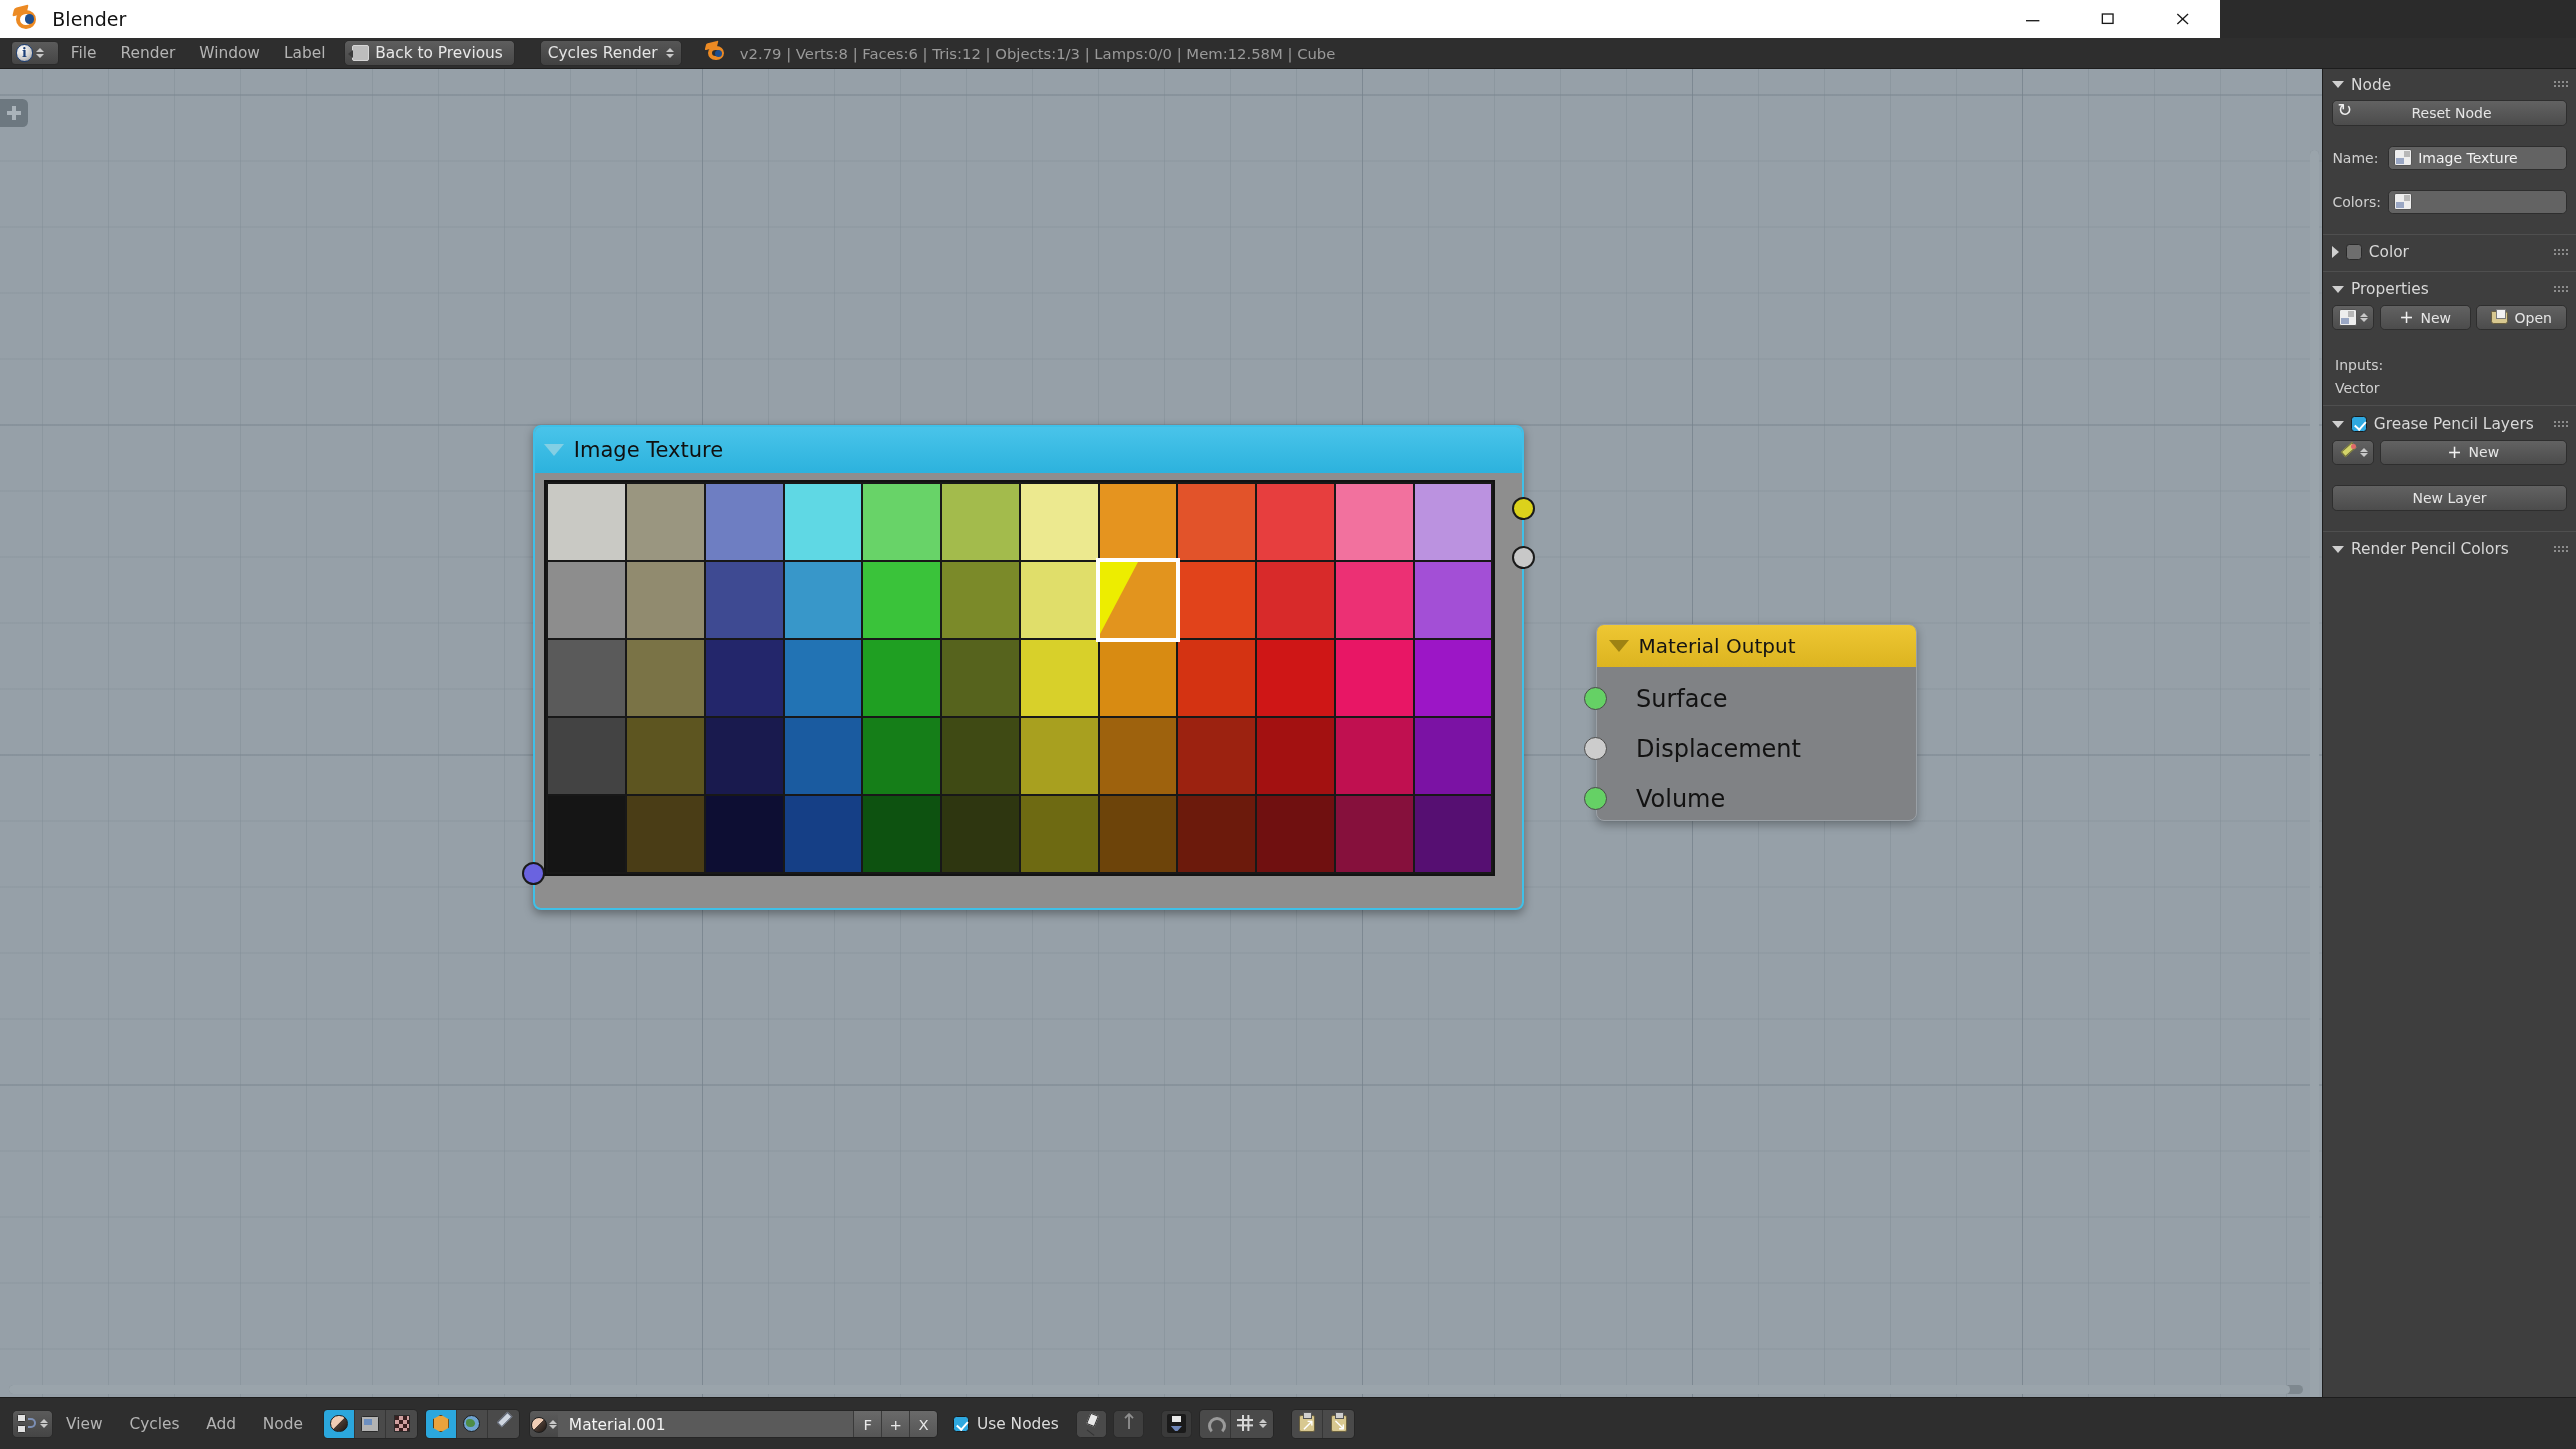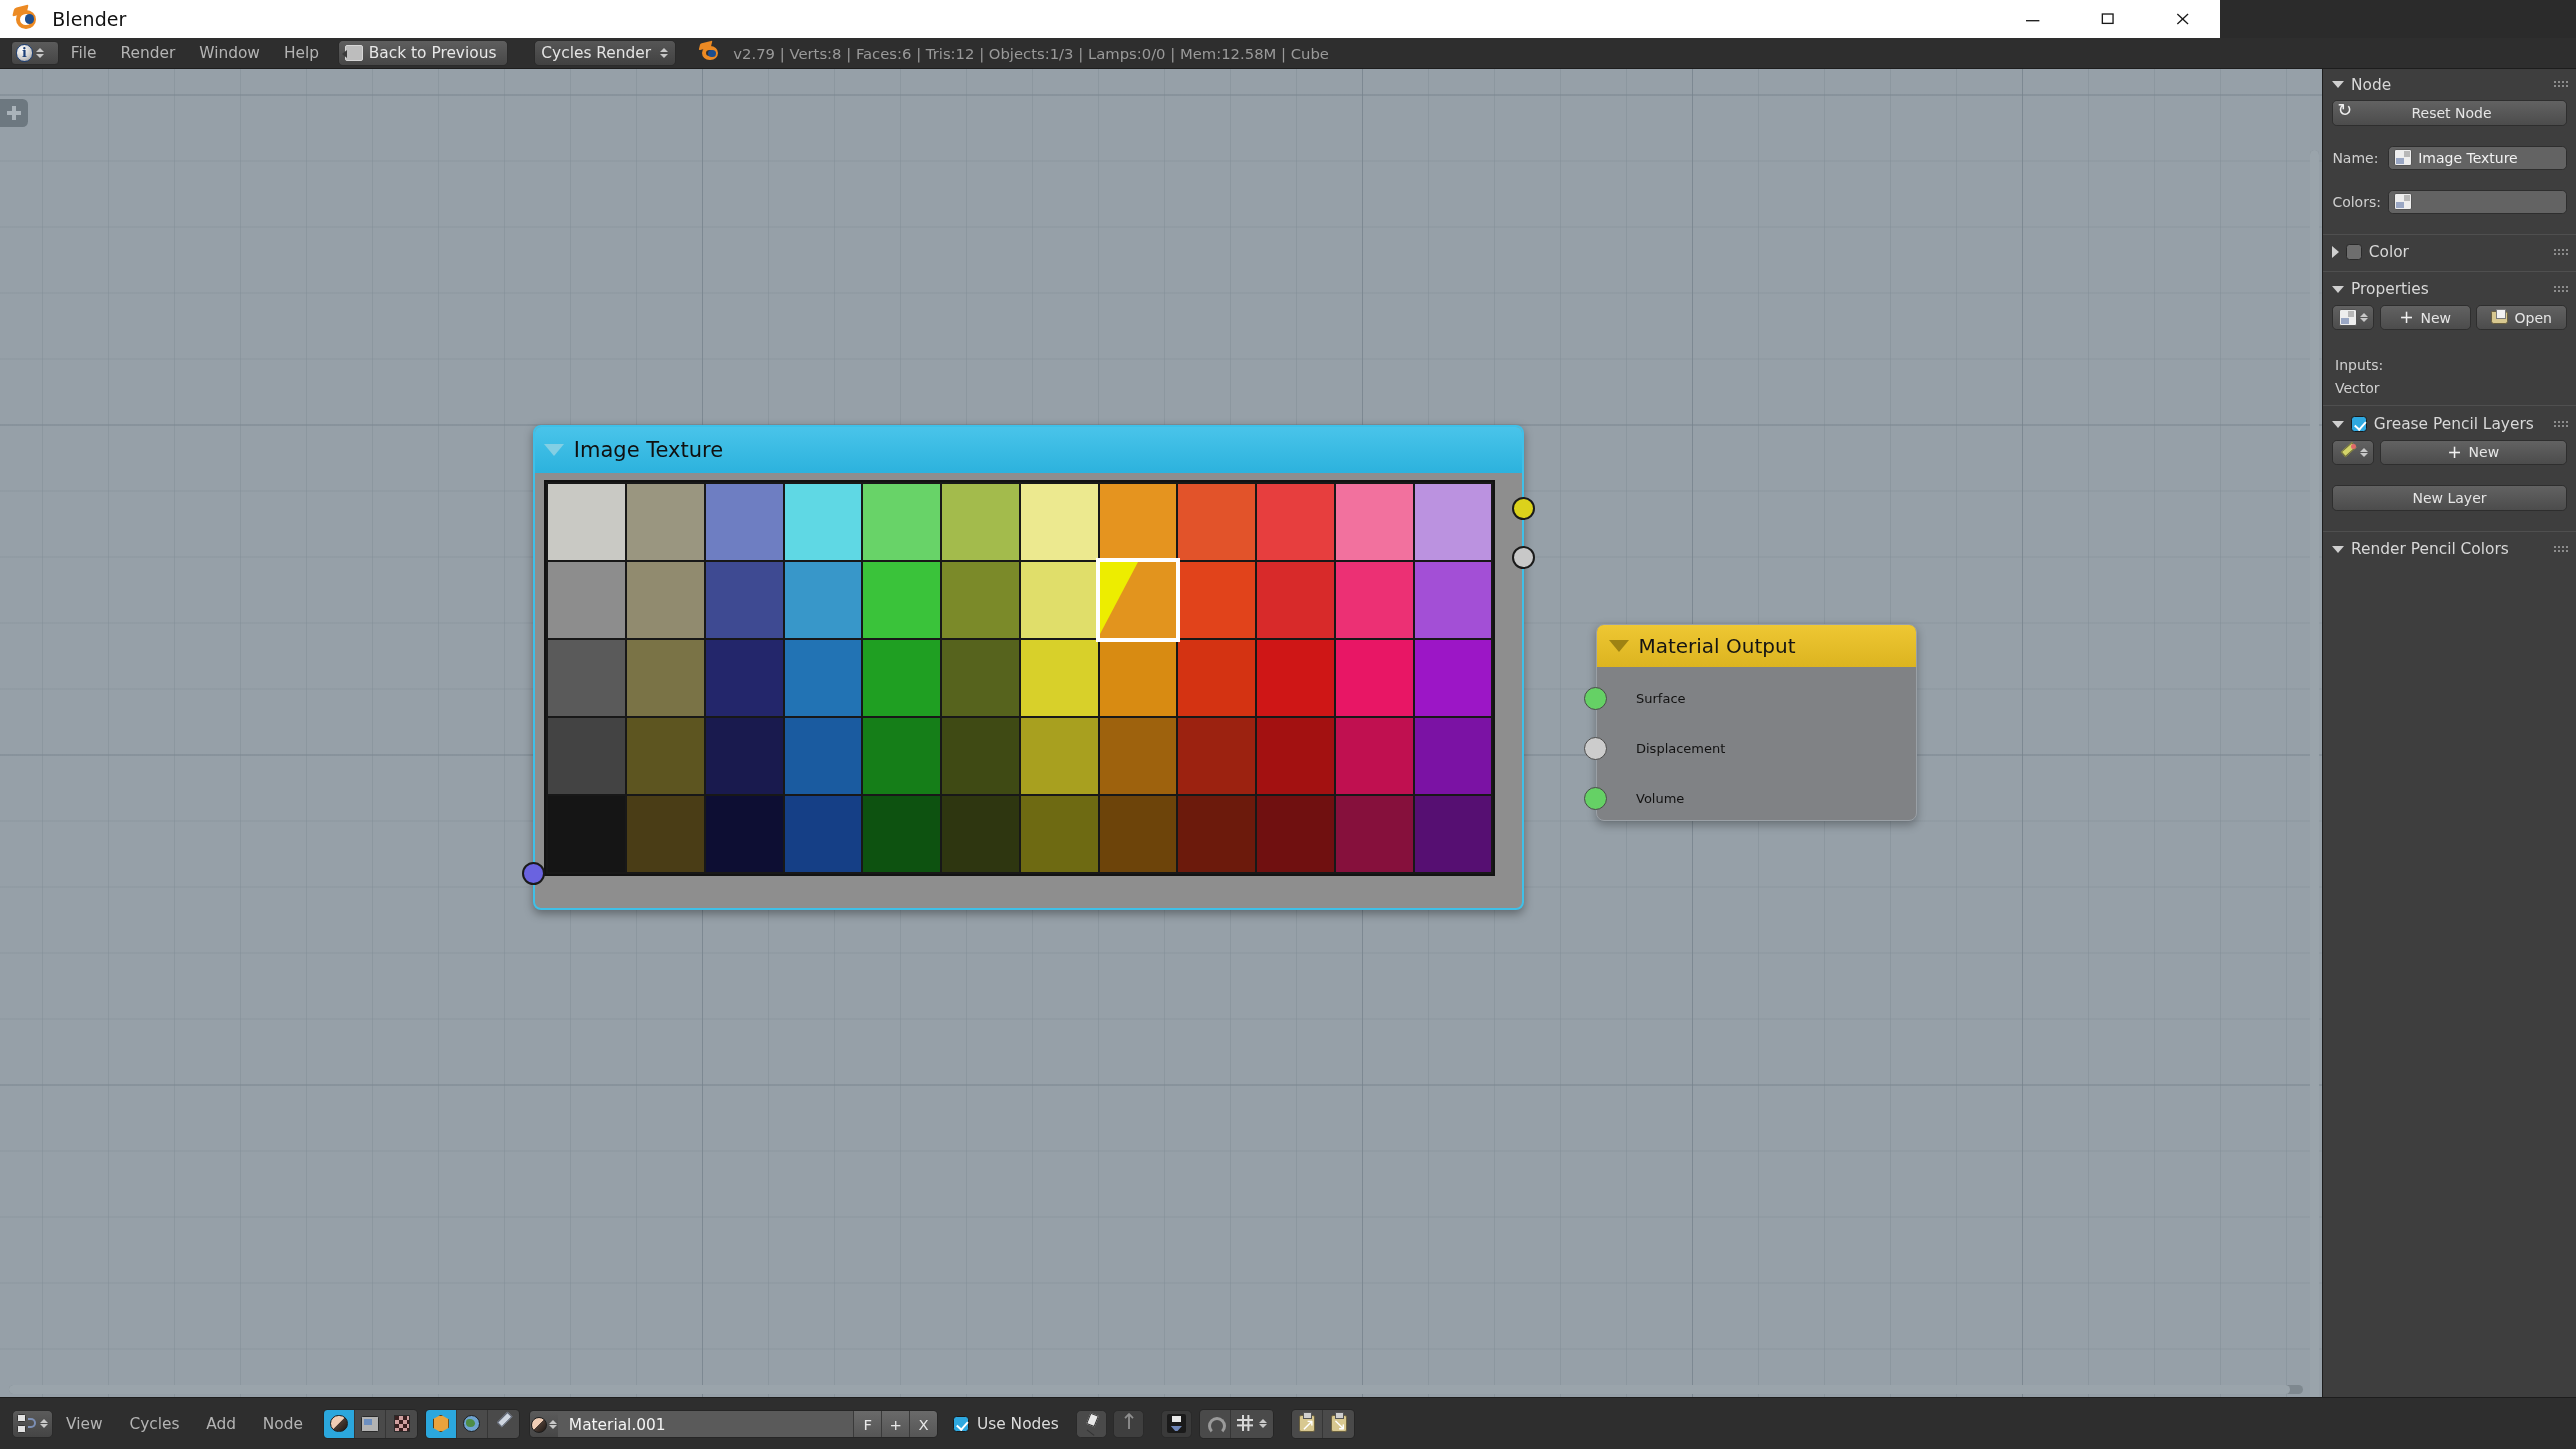--- a/index.html
+++ b/index.html
@@ -188,21 +188,21 @@
   .node-out .hdr .tri2 {
     width: 0; height: 0; border-left: 10px solid transparent;
     border-right: 10px solid transparent; border-top: 12px solid #9e8213;
   }
   .node-out .hdr .ttl { color: #141414; font-size: 20px; }
   .out-rows { padding-top: 6.7px; }
   .out-row {
     height: 50px; display: flex; align-items: center; padding-left: 39px;
     position: relative;
   }
-  .out-row .lbl { color: #121212; font-size: 13px; }
+  .out-row .lbl { color: #121212; font-size: 24px; }
   .out-row .psock {
     position: absolute; left: -12.7px; width: 23px; height: 23px;
     border-radius: 50%; border: 1.3px solid #4a4a4a;
   }
   .psock.green { background: #65d165; }
   .psock.grey  { background: #cccccc; }
 
   
   .vscroll {
     position: absolute; right: 2.7px; top: 81px; width: 9.4px; height: 1275px;
@@ -506,21 +506,21 @@
     <div class="hdr-editor-btn">
       <div class="info-icon">i</div>
       <div class="spin">
           <div class="up"></div>
           <div class="down"></div>
         </div>
     </div>
     <div class="menu-item">File</div>
     <div class="menu-item">Render</div>
     <div class="menu-item">Window</div>
-    <div class="menu-item">Help</div>
+    <div class="menu-item">Label</div>
     <div class="backprev">
       <div class="glyph"></div>
       <span>Back to Previous</span>
     </div>
     <div class="enginebox">
       <div class="lbl">Cycles Render</div>
       <div class="spin">
           <div class="up"></div>
           <div class="down"></div>
         </div>

